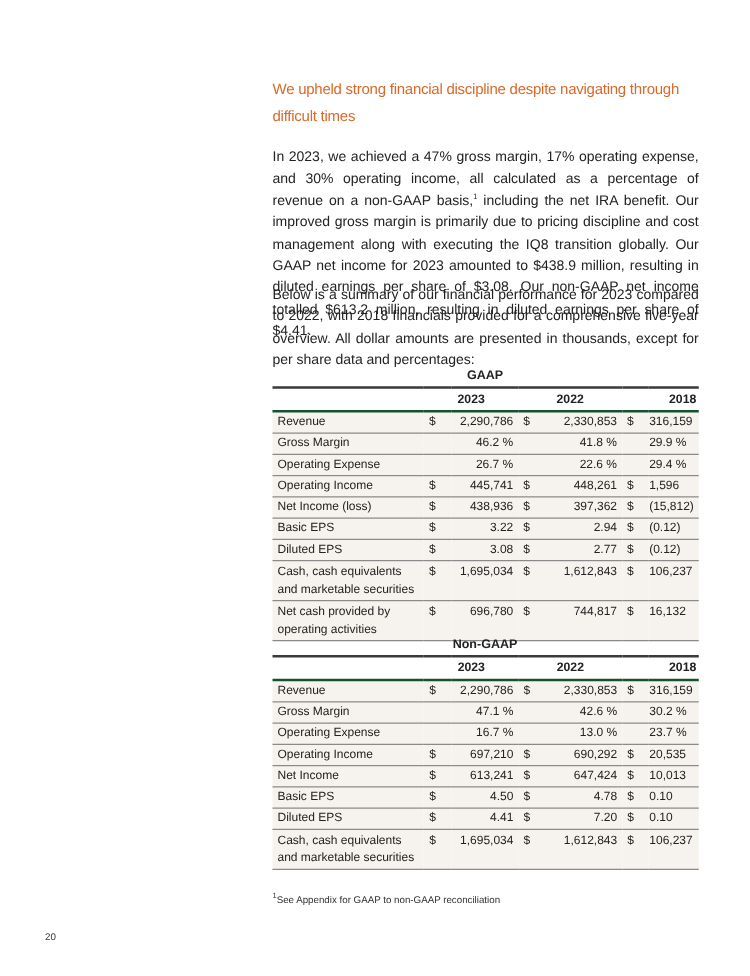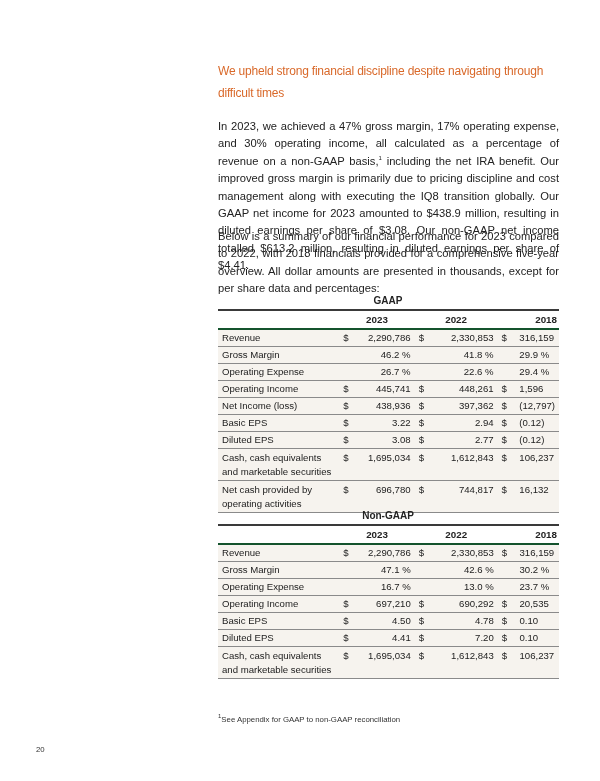--- a/index.html
+++ b/index.html
@@ -119,21 +119,21 @@
         <td class="cur">$</td>
         <td class="num-last">1,596</td>
       </tr>
       <tr>
         <td class="label">Net Income (loss)</td>
         <td class="cur">$</td>
         <td class="num">438,936</td>
         <td class="cur">$</td>
         <td class="num">397,362</td>
         <td class="cur">$</td>
-        <td class="num-last">(12,797)</td>
+        <td class="num-last">(15,812)</td>
       </tr>
       <tr>
         <td class="label">Basic EPS</td>
         <td class="cur">$</td>
         <td class="num">3.22</td>
         <td class="cur">$</td>
         <td class="num">2.94</td>
         <td class="cur">$</td>
         <td class="num-last">(0.12)</td>
       </tr>
@@ -217,20 +217,29 @@
       <tr>
         <td class="label">Operating Income</td>
         <td class="cur">$</td>
         <td class="num">697,210</td>
         <td class="cur">$</td>
         <td class="num">690,292</td>
         <td class="cur">$</td>
         <td class="num-last">20,535</td>
       </tr>
       <tr>
+        <td class="label">Net Income</td>
+        <td class="cur">$</td>
+        <td class="num">613,241</td>
+        <td class="cur">$</td>
+        <td class="num">647,424</td>
+        <td class="cur">$</td>
+        <td class="num-last">10,013</td>
+      </tr>
+      <tr>
         <td class="label">Basic EPS</td>
         <td class="cur">$</td>
         <td class="num">4.50</td>
         <td class="cur">$</td>
         <td class="num">4.78</td>
         <td class="cur">$</td>
         <td class="num-last">0.10</td>
       </tr>
       <tr>
         <td class="label">Diluted EPS</td>

